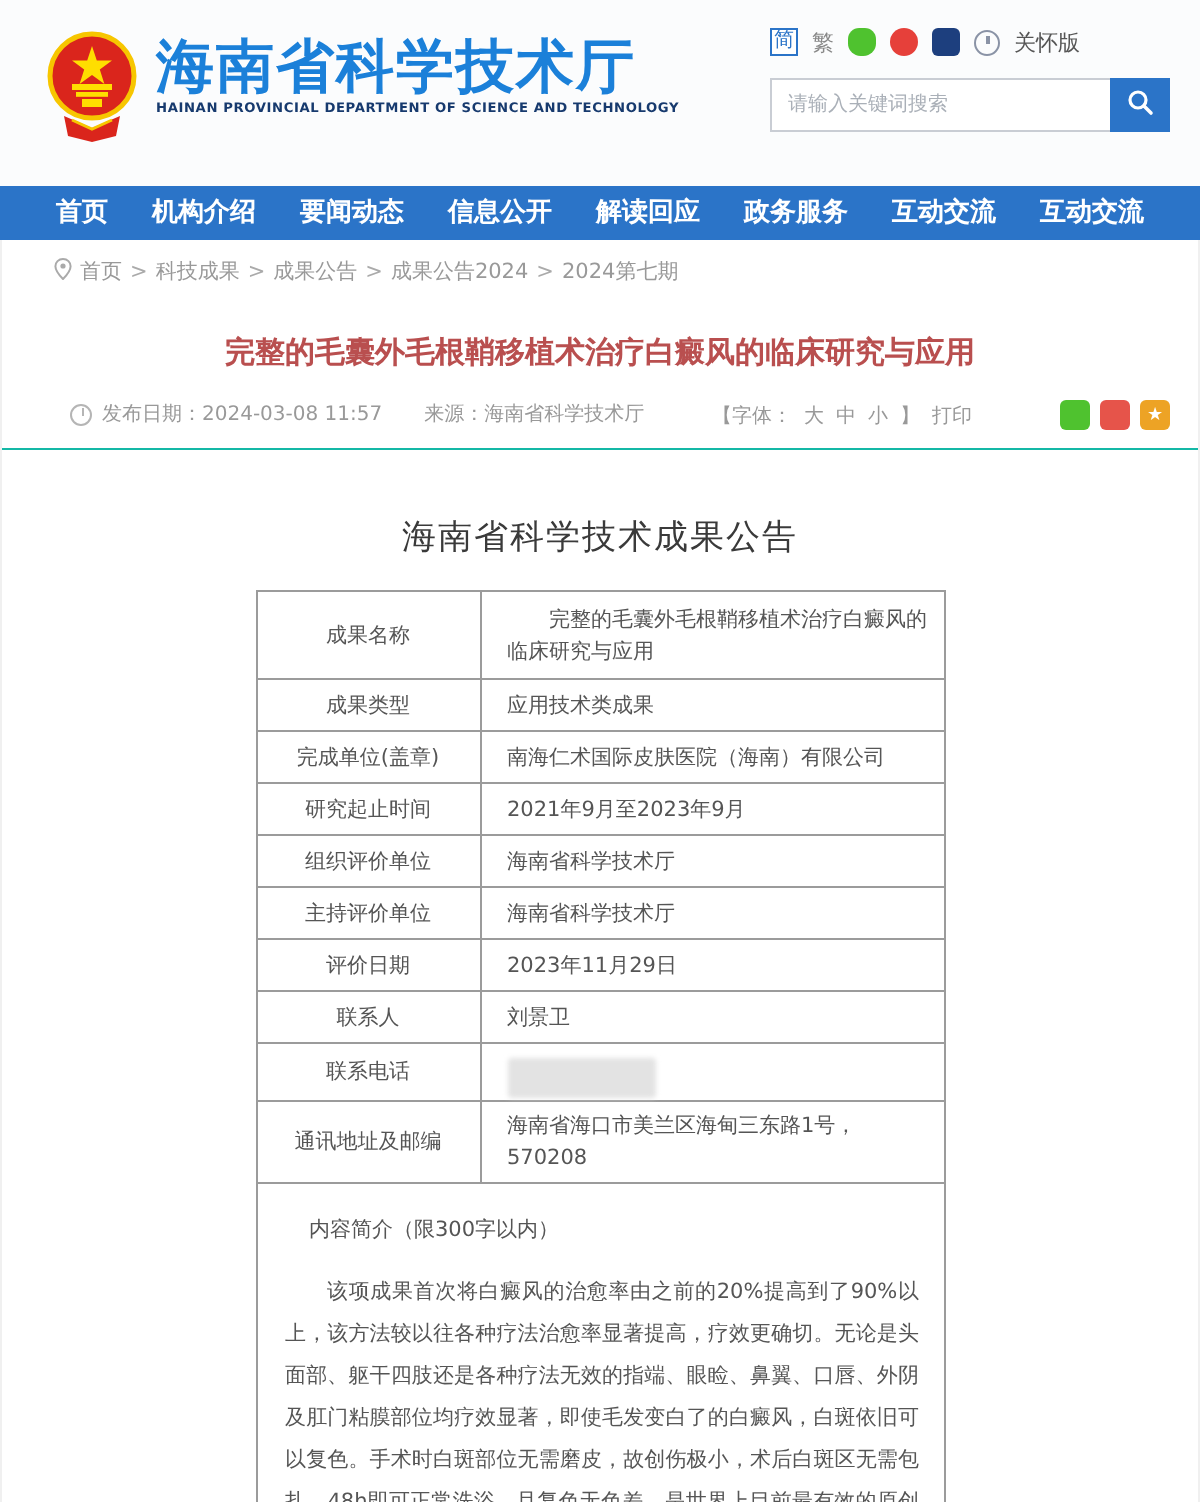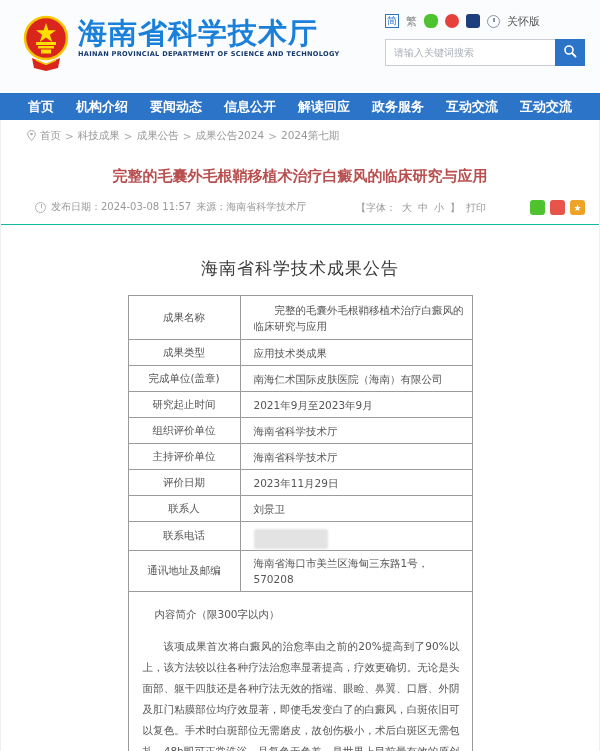--- a/index.html
+++ b/index.html
@@ -37,21 +37,21 @@
   .content-box { border:1px solid #f0f0f0; border-top:none; min-height:620px; padding-bottom:8px; }
   .breadcrumb { font-size:10.5px; color:#999; padding:9px 0 7px 26px; display:flex; align-items:center; gap:4px; }
   .pin { flex:0 0 auto; }
   .crumb { cursor:pointer; }
   .sep { color:#aaa; }
   .article-title { color:#b94f4f; font-size:15px; font-weight:bold; text-align:center; margin:15px 30px 13px; line-height:22px; }
   .meta-row { display:flex; align-items:flex-start; font-size:10px; color:#999; padding:0 14px 9px 34px; border-bottom:1px solid #14b8a6; }
   .meta-left { display:flex; align-items:center; gap:5px; white-space:nowrap; }
   .meta-clock { width:11px; height:11px; border:1px solid #b5b5b5; border-radius:50%; position:relative; display:inline-block; }
   .meta-clock::after { content:""; position:absolute; left:4.5px; top:1.5px; width:1px; height:3.5px; background:#b5b5b5; }
-  .meta-src { margin-left:0; }
+  .meta-src { margin-left:16px; }
   .meta-right { margin-left:auto; display:flex; align-items:center; gap:6px; white-space:nowrap; }
   .fs-btn { cursor:pointer; color:#999; }
   .share-ics { display:flex; gap:5px; margin-left:38px; }
   .share { width:15px; height:15px; border-radius:3px; display:inline-flex; align-items:center; justify-content:center; color:#fff; font-size:9px; cursor:pointer; }
   .sh-wechat { background:#4fc22f; }
   .sh-weibo { background:#e6544a; }
   .sh-star { background:#eda325; }
   
   .doc-title { text-align:center; font-size:17px; color:#3a3a3a; margin-top:32px; letter-spacing:1px; }
   table.result { border-collapse:collapse; width:345px; margin:15px auto 0; table-layout:fixed; }

